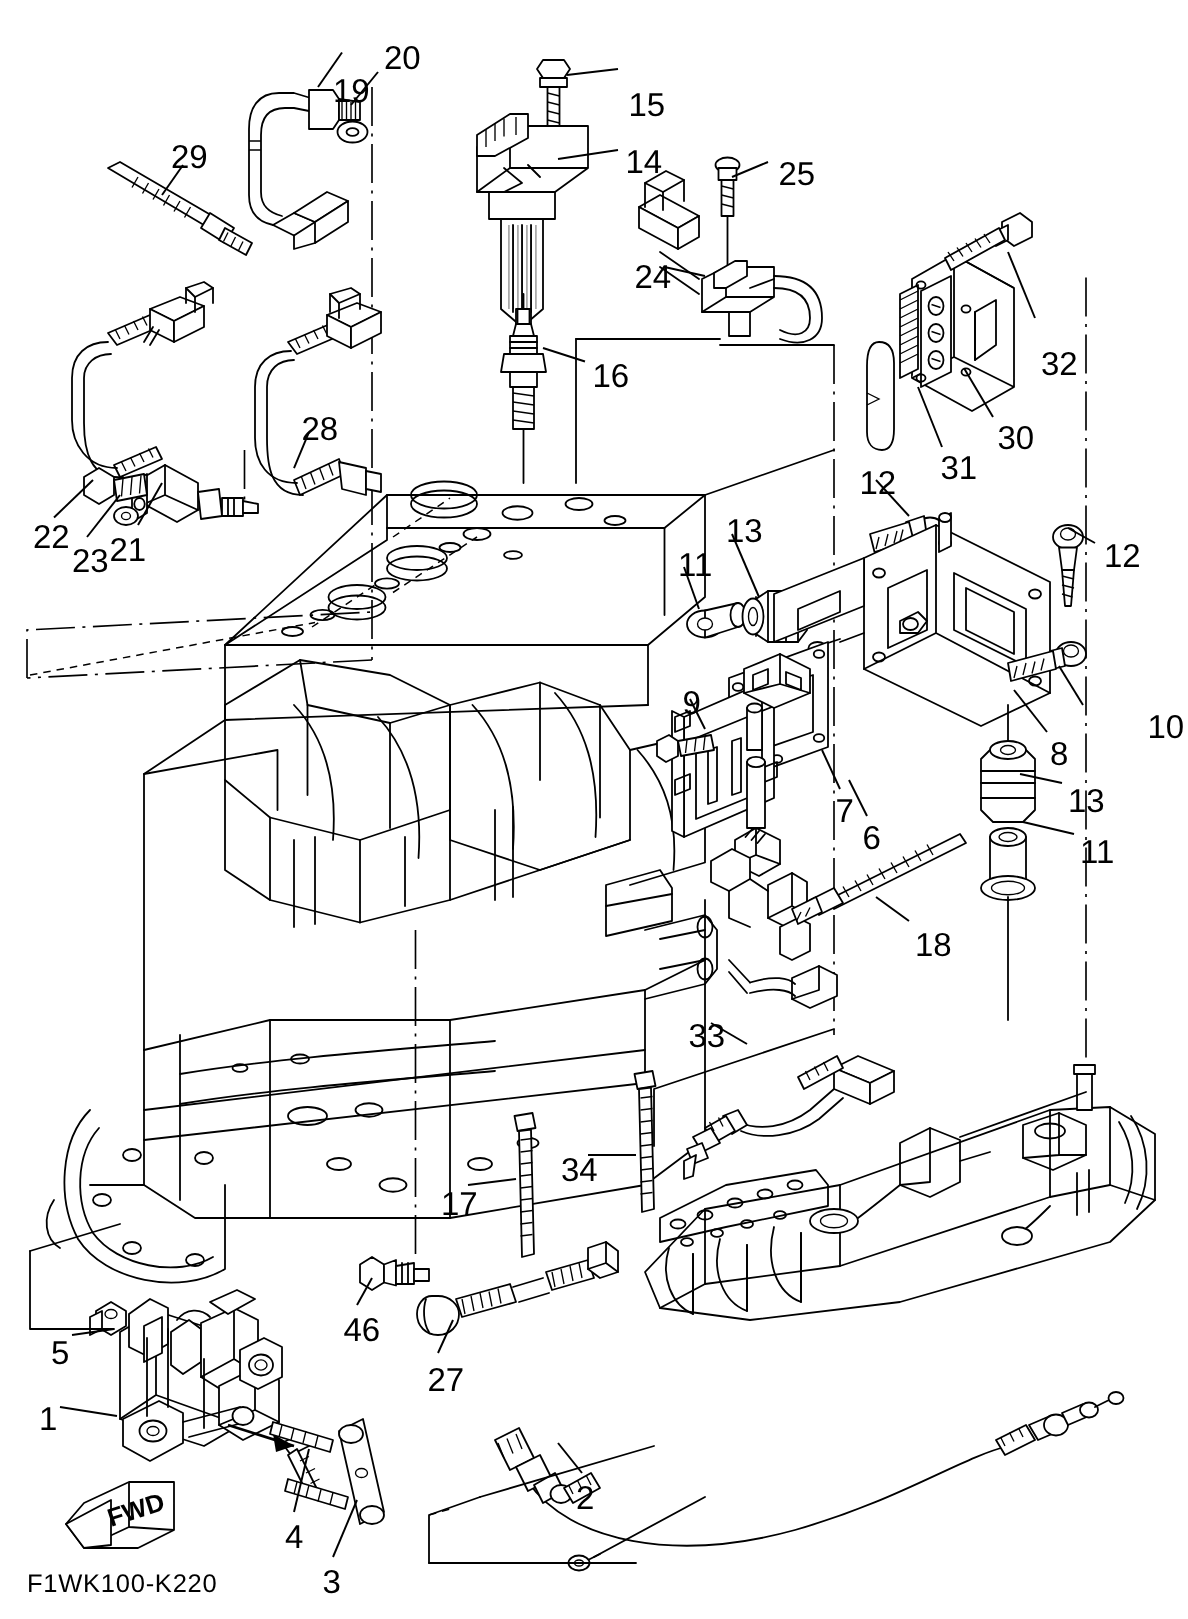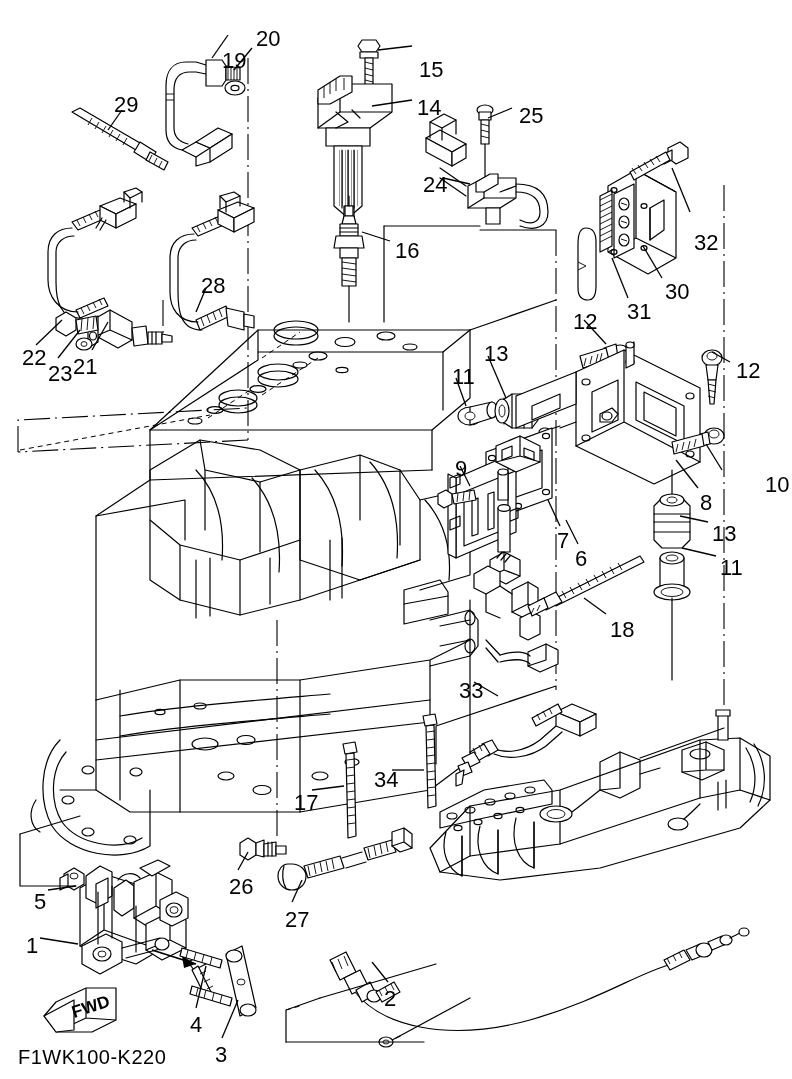--- a/index.html
+++ b/index.html
@@ -3,21 +3,21 @@
 <meta charset="utf-8">
 <title>Parts Diagram</title>
 <style>
   html,body{margin:0;padding:0;background:#ffffff;}
   body{width:792px;height:1079px;overflow:hidden;
        font-family:"Liberation Sans","DejaVu Sans",sans-serif;color:#000;}
   #stage{position:relative;width:792px;height:1079px;background:#fff;}
   svg.layer{position:absolute;left:0;top:0;width:792px;height:1079px;}
   .callout{position:absolute;font-family:"Liberation Sans","DejaVu Sans",sans-serif;
            font-size:22px;font-weight:400;color:#000;line-height:1;white-space:nowrap;}
-  #figcode{position:absolute;left:18px;top:1046px;font-size:20px;letter-spacing:.5px;
+  #figcode{position:absolute;left:18px;top:1046px;font-size:17px;letter-spacing:.5px;
            font-family:"Liberation Sans","DejaVu Sans",sans-serif;}
   .fwdtext{font-family:"Liberation Sans","DejaVu Sans",sans-serif;font-size:17px;
            font-weight:700;fill:#000;}
 </style>
 </head>
 <body>
 
 <div id="stage">
 
   <svg class="layer" viewBox="0 0 792 1079" xmlns="http://www.w3.org/2000/svg">
@@ -787,21 +787,21 @@
       <div class="callout" style="left: 395px; top: 240px;">16</div>
       <div class="callout" style="left: 294px; top: 792px;">17</div>
       <div class="callout" style="left: 610px; top: 619px;">18</div>
       <div class="callout" style="left: 222px; top: 14px; margin-top: 36px;">19</div>
       <div class="callout" style="left: 256px; top: 28px;">20</div>
       <div class="callout" style="left: 73px; top: 356px;">21</div>
       <div class="callout" style="left: 22px; top: 347px;">22</div>
       <div class="callout" style="left: 48px; top: 363px;">23</div>
       <div class="callout" style="left: 423px; top: 174px;">24</div>
       <div class="callout" style="left: 519px; top: 105px;">25</div>
-      <div class="callout" style="left: 229px; top: 876px;">26</div>
+      <div class="callout" style="left: 229px; top: 876px;">46</div>
       <div class="callout" style="left: 285px; top: 909px;">27</div>
       <div class="callout" style="left: 201px; top: 275px;">28</div>
       <div class="callout" style="left: 114px; top: 94px;">29</div>
       <div class="callout" style="left: 665px; top: 281px;">30</div>
       <div class="callout" style="left: 627px; top: 301px;">31</div>
       <div class="callout" style="left: 694px; top: 208px; margin-top: 24px;">32</div>
       <div class="callout" style="left: 459px; top: 680px;">33</div>
       <div class="callout" style="left: 374px; top: 769px;">34</div>
     </div>
 

